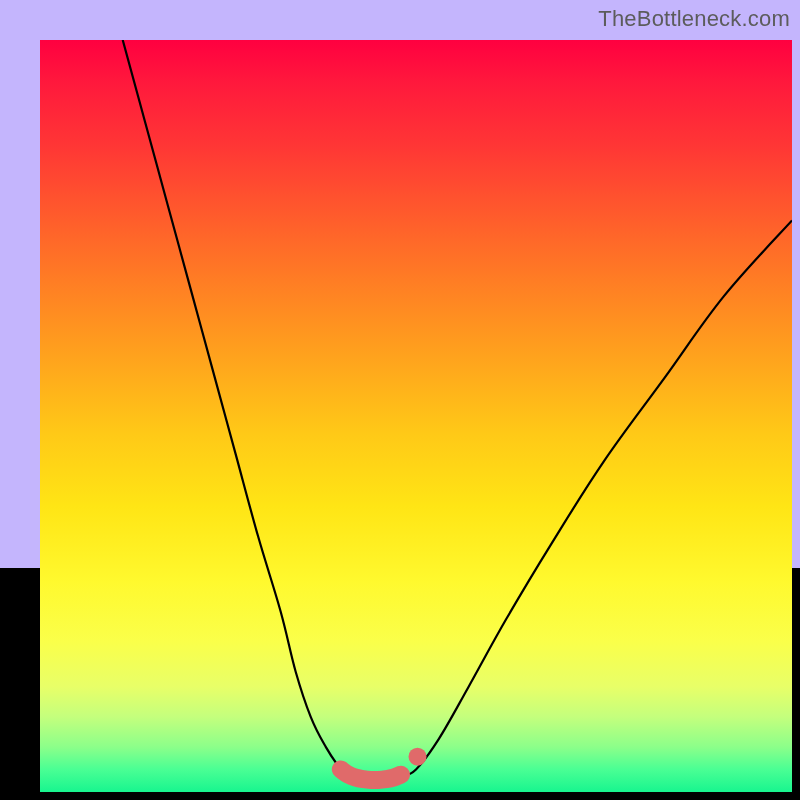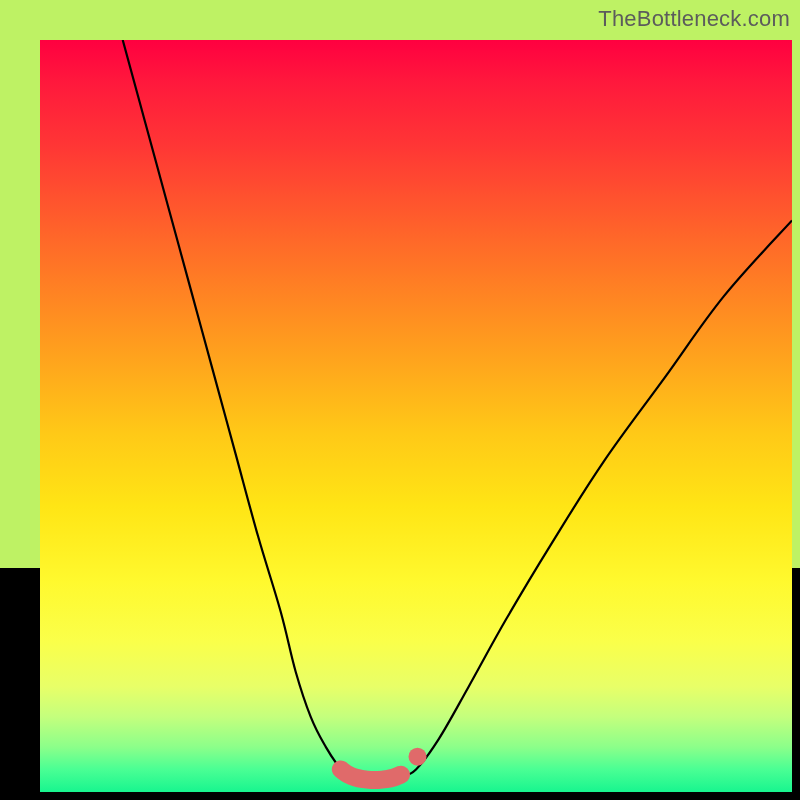--- a/index.html
+++ b/index.html
@@ -8,21 +8,21 @@
     width: 800px;
     height: 800px;
     overflow: hidden;
     background: #000;
     font-family: Arial, Helvetica, sans-serif;
   }
   .frame {
     position: relative;
     width: 800px;
     height: 568px;
-    background: #bef264;
+    background: #c4b5fd;
   }
   .plot-area {
     position: absolute;
     left: 40px;
     top: 40px;
     width: 752px;
     height: 752px;
     background: linear-gradient(
       to bottom,
       #ff0040 0%,

